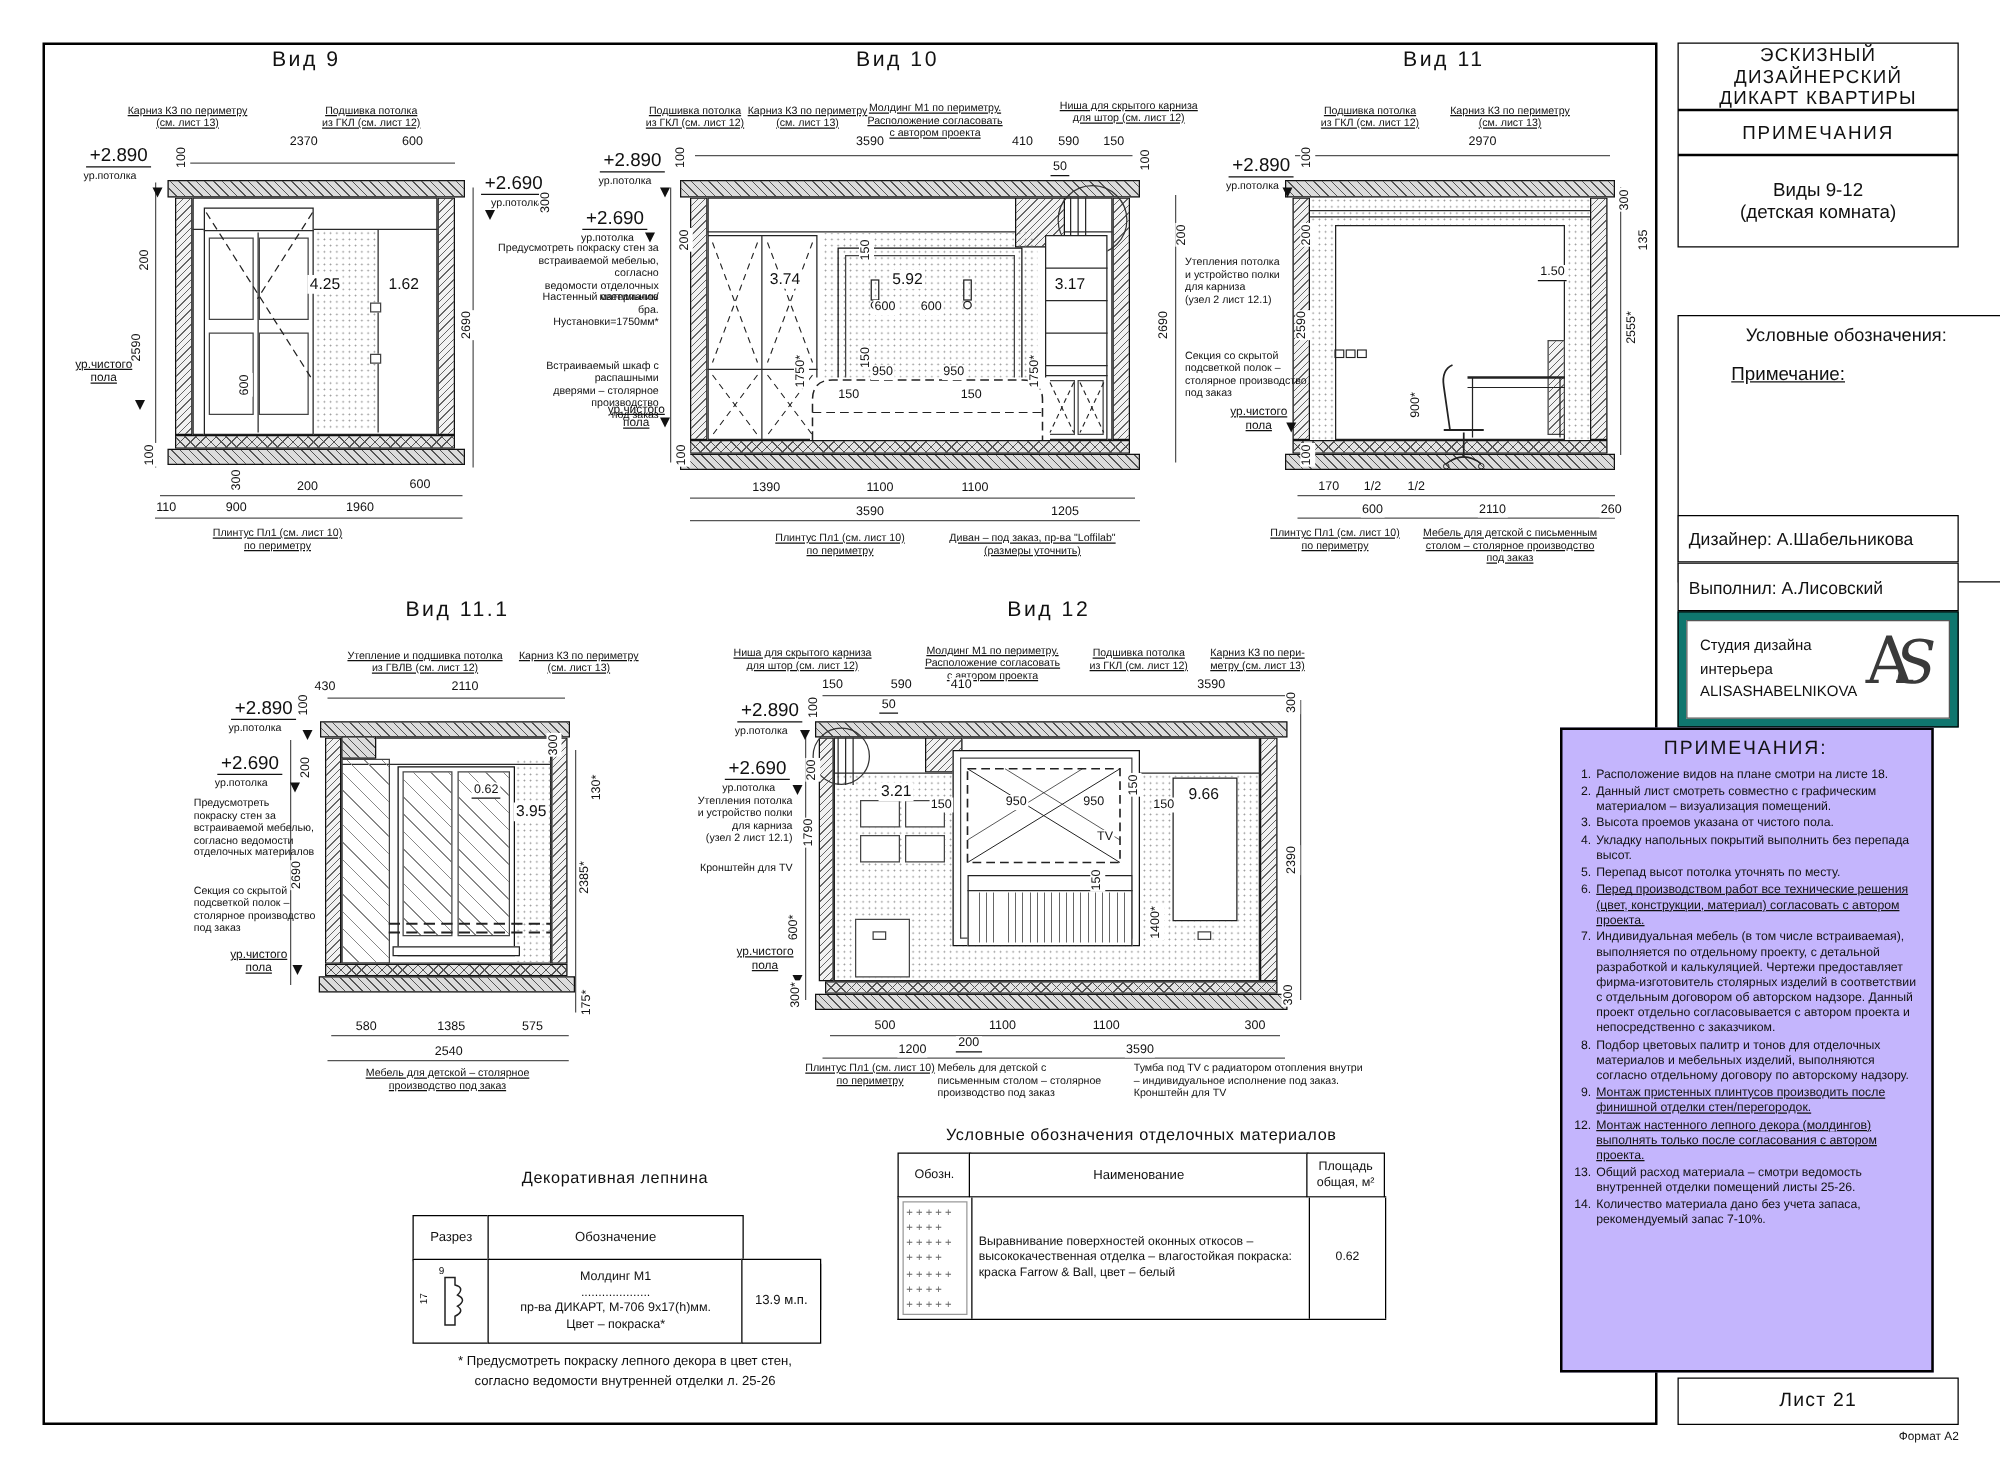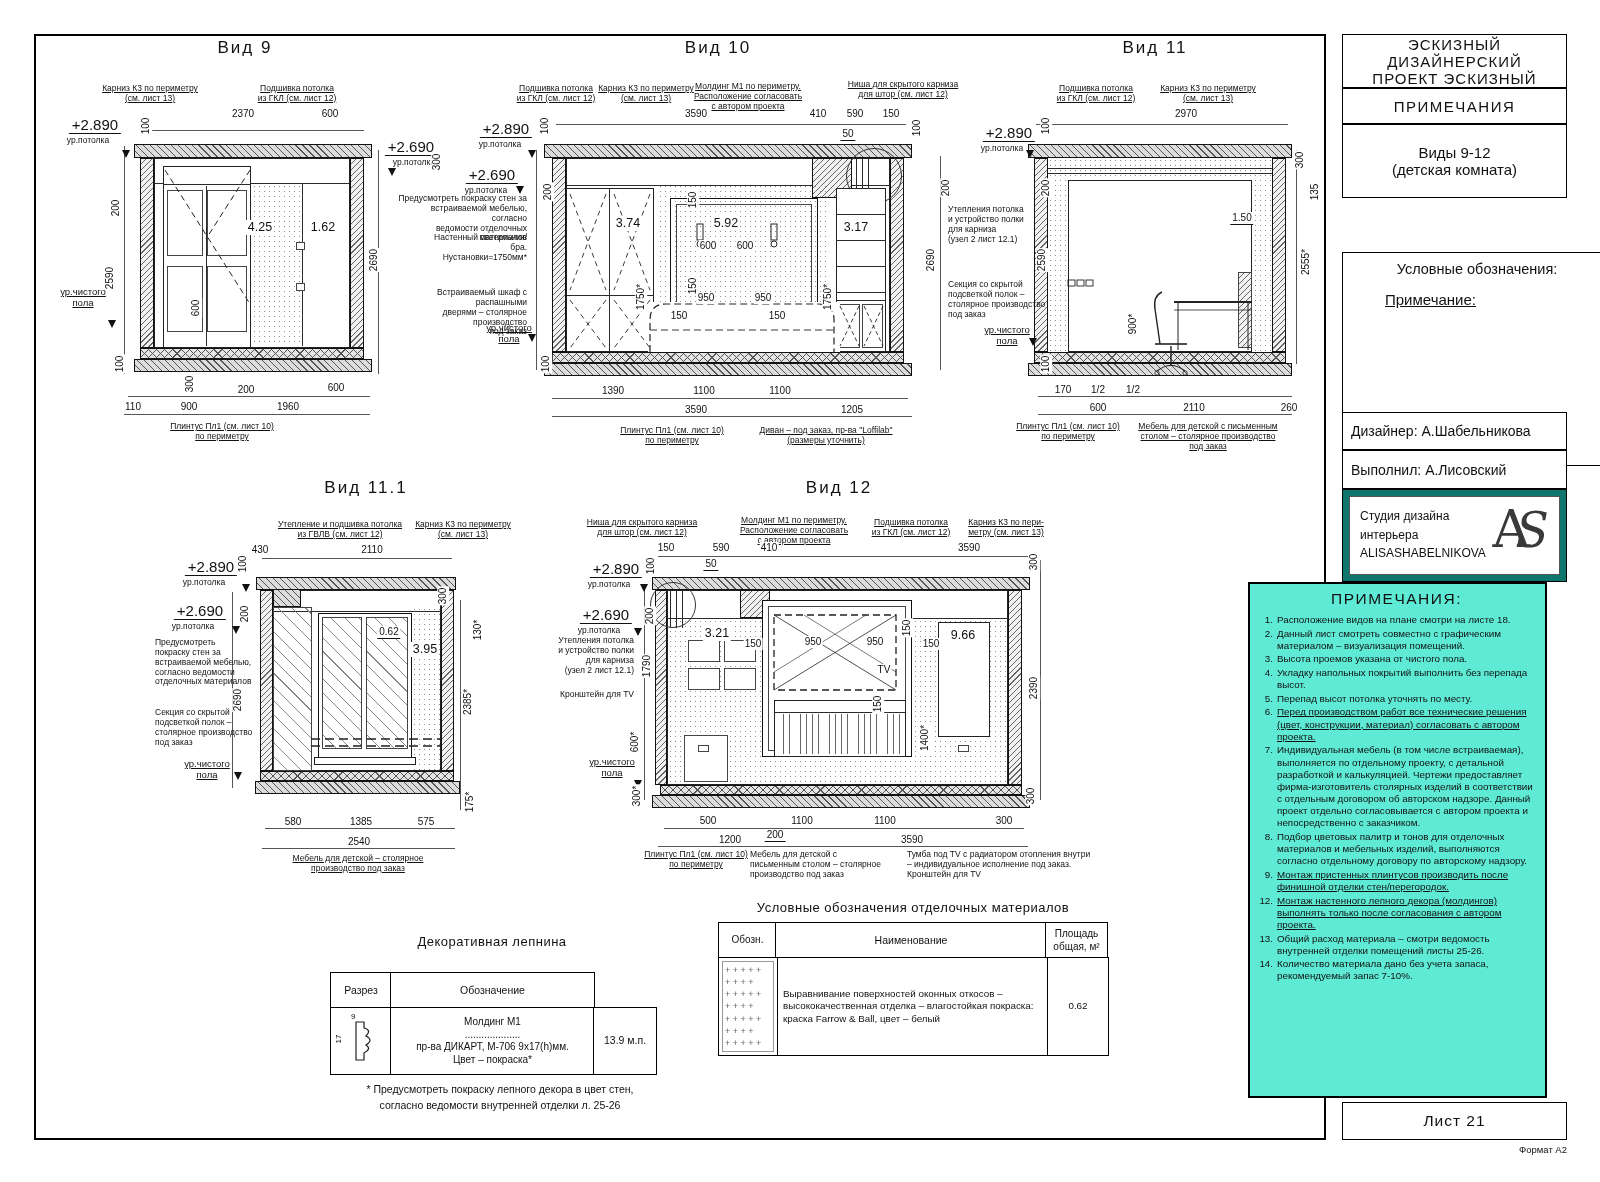--- a/index.html
+++ b/index.html
@@ -44,21 +44,21 @@
   .lb.lvls { font-size:8.5px; transform:translateX(-50%); }
   .lb.flr  { font-size:9.5px; text-align:center; transform:translateX(-50%); text-decoration:underline; }
   .lb.ann  { font-size:8.5px; text-align:left; }
   .lb.annr { font-size:8.5px; text-align:right; }
   .pre { white-space:pre-line; }
 
   
   .tb-txt { display:flex; align-items:center; justify-content:center; text-align:center; }
   
   #notes-box { position:absolute; left:1248px; top:582px; width:299px; height:516px;
-               border:2px solid #000; background:#5eead4; z-index:20; padding:6px 8px 4px 6px; }
+               border:2px solid #000; background:#c4b5fd; z-index:20; padding:6px 8px 4px 6px; }
   #notes-title { text-align:center; font-size:15.5px; letter-spacing:1.5px; margin-bottom:6px; }
   .note-item { display:flex; gap:4px; font-size:9.8px; line-height:1.24; margin-bottom:1.5px; }
   .nnum { min-width:17px; text-align:right; flex:none; }
   .ntxt { flex:1; }
   .und  { text-decoration:underline; }
 
   
   .tbl-title { position:absolute; font-size:13px; transform:translateX(-50%); letter-spacing:0.5px; }
   .mold-cell, .mat-cell { position:absolute; border:1.6px solid #000; background:#fff;
                           font-size:10.5px; display:flex; align-items:center; justify-content:center;
@@ -277,21 +277,21 @@
       <rect x="124" y="40" width="122" height="75" stroke-dasharray="7,4" stroke-width="1.3"></rect>
       <line x1="124" y1="40" x2="246" y2="115" stroke-width="0.8"></line>
       <line x1="246" y1="40" x2="124" y2="115" stroke-width="0.8"></line>
       <line x1="154" y1="40" x2="246" y2="97" stroke-width="0.6"></line>
       <line x1="216" y1="40" x2="124" y2="97" stroke-width="0.6"></line>
     </svg>
   </div>
 
   <div>
     <div class="cell tb-txt pre" style="left:1342px;top:34px;width:225px;height:54px;font-size:15px;letter-spacing:1px;">ЭСКИЗНЫЙ ДИЗАЙНЕРСКИЙ
-ПРОЕКТ ЭСКИЗНЫЙ</div>
+ДИКАРТ КВАРТИРЫ</div>
     <div class="cell tb-txt" style="left:1342px;top:88px;width:225px;height:36px;font-size:15px;letter-spacing:1.5px;">ПРИМЕЧАНИЯ</div>
     <div class="cell tb-txt pre" style="left:1342px;top:124px;width:225px;height:74px;font-size:15px;">Виды 9-12
 (детская комната)</div>
     <div class="cell" style="left:1342px;top:212px;width:270px;height:214px;margin-top:40px;">
       <div style="text-align:center;font-size:14.5px;margin-top:8px;">Условные обозначения:</div>
       <div style="font-size:15px;text-decoration:underline;margin:14px 0 2px 42px;">Примечание:</div>
     </div>
     <div class="cell" style="left:1342px;top:412px;width:225px;height:38px;font-size:14px;display:flex;align-items:center;padding-left:8px;">Дизайнер: А.Шабельникова</div>
     <div class="cell" style="left:1342px;top:450px;width:225px;height:39px;font-size:14px;display:flex;align-items:center;padding-left:8px;">Выполнил: А.Лисовский</div>
     <div class="cell" style="left:1342px;top:489px;width:225px;height:93px;background:#0f766e;">

